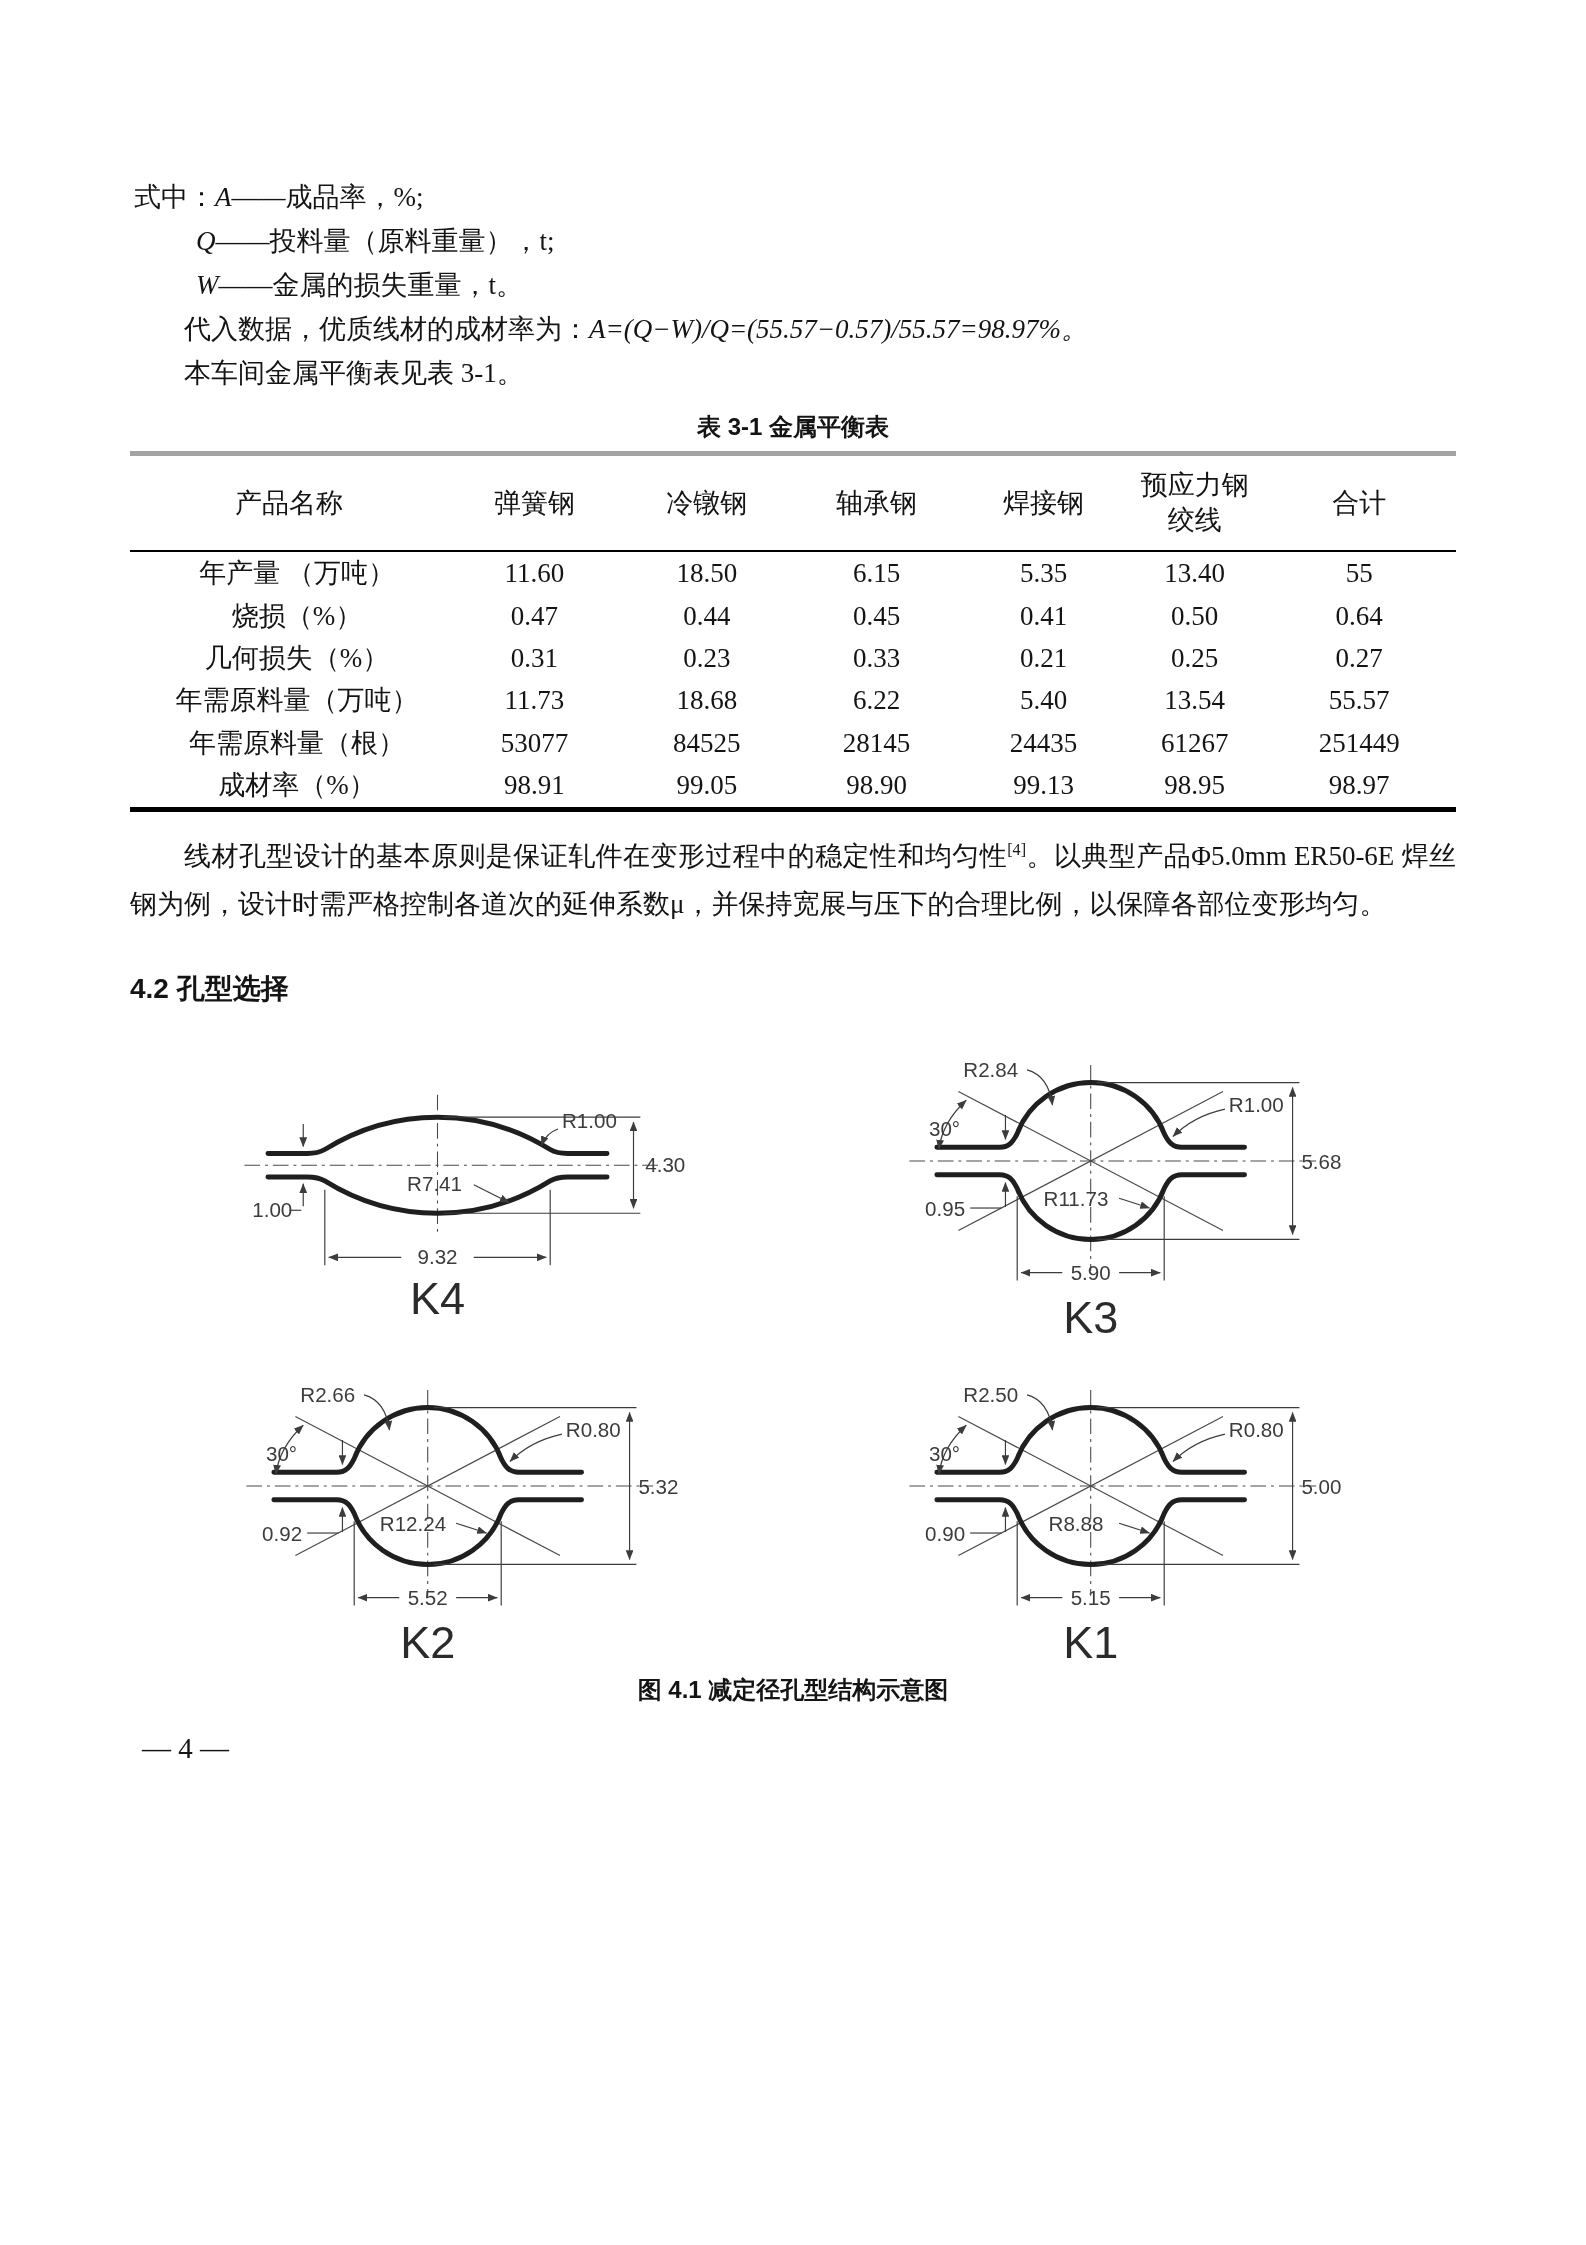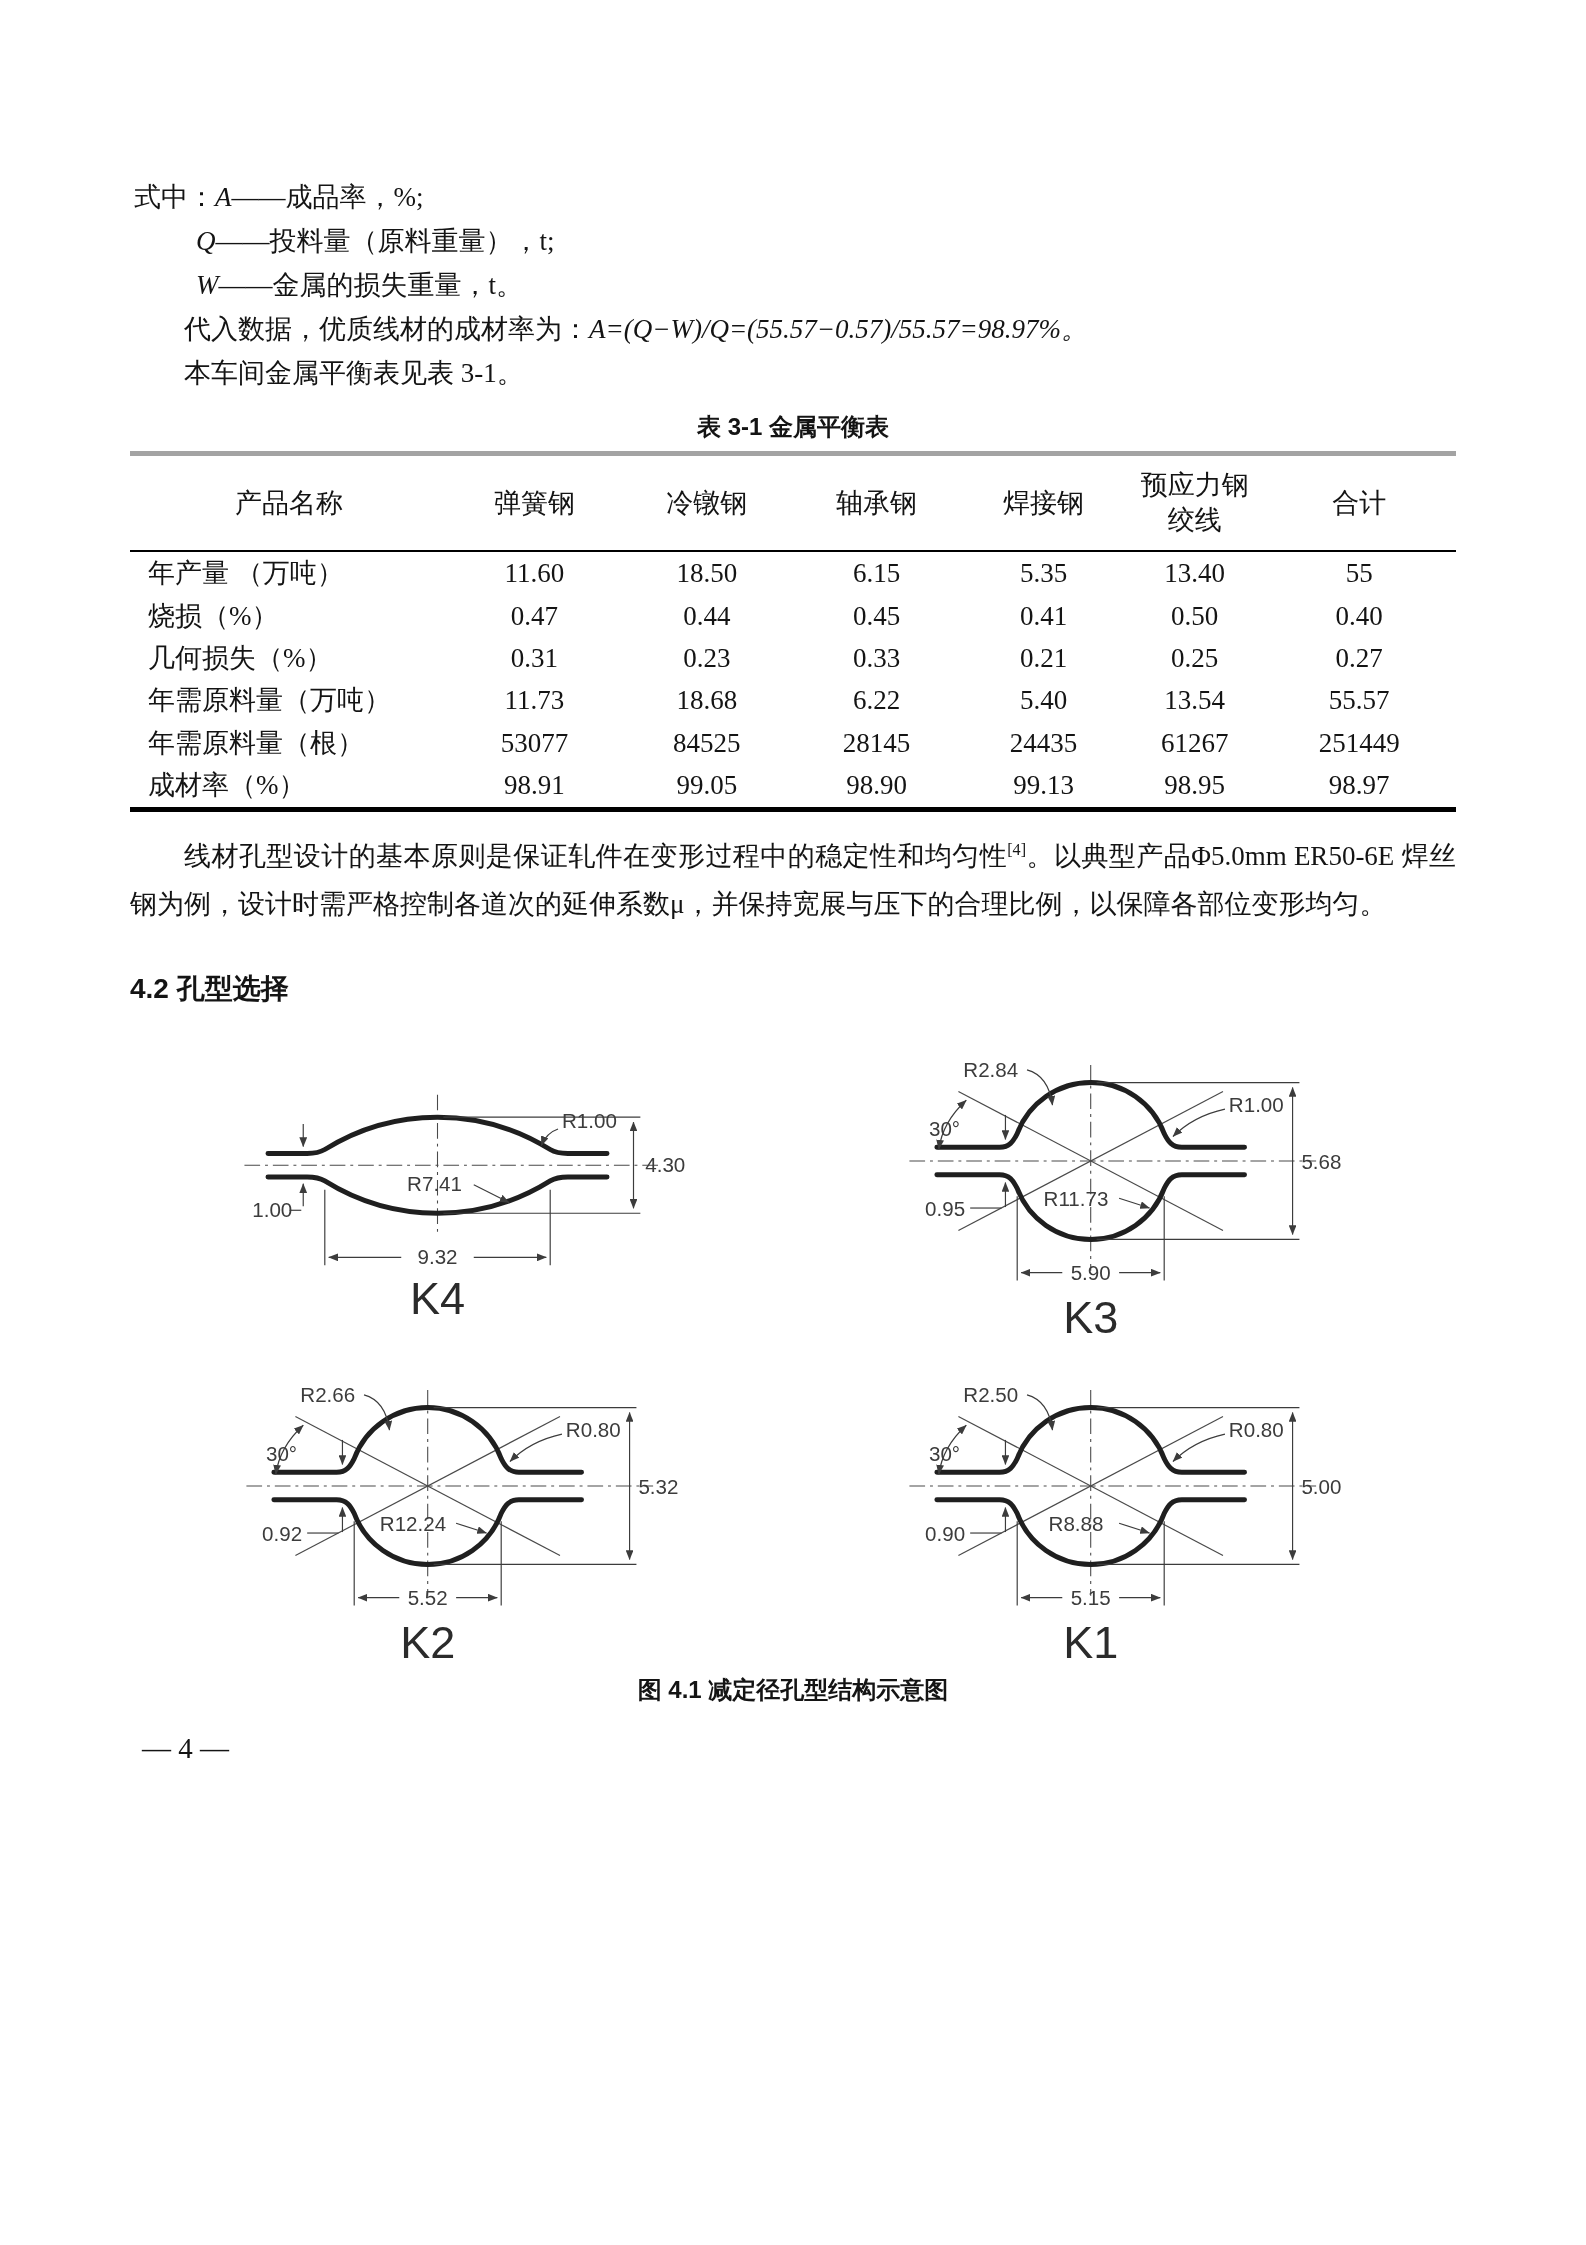--- a/index.html
+++ b/index.html
@@ -17,21 +17,21 @@
   .formula{font-style:italic;}
   .para{font-size:27px;line-height:44px;margin:0;text-indent:2em;}
   
   .table-caption{font-family:"Liberation Sans","DejaVu Sans",sans-serif;font-weight:bold;
     font-size:24px;text-align:center;margin:16px 0 8px 0;}
   table.metal{width:100%;border-collapse:collapse;border-top:5px solid #a3a3a3;border-bottom:5px solid #000;
     font-size:27px;table-layout:fixed;}
   table.metal thead th{font-weight:normal;padding:12px 2px;border-bottom:2px solid #000;
     text-align:center;vertical-align:middle;line-height:1.3;}
   table.metal tbody td{text-align:center;padding:5px 2px;line-height:1.2;}
-  table.metal td.rowlabel{text-align:left;padding-left:18px;}
+  table.metal td.rowlabel{text-align:center;padding-left:18px;}
   
   .h-main{font-family:"Liberation Sans","DejaVu Sans",sans-serif;font-size:34px;font-weight:bold;margin:34px 0 0 0;}
   .h-sub{font-family:"Liberation Sans","DejaVu Sans",sans-serif;font-size:28px;font-weight:bold;margin:42px 0 0 0;}
   .body-para{font-size:27px;line-height:48px;text-align:justify;text-indent:2em;margin:14px 0 0 0;}
   sup{font-size:0.6em;}
   
   .figure-grid{display:grid;grid-template-columns:1fr 1fr;justify-items:center;align-items:center;
     margin-top:6px;row-gap:2px;}
   svg.pass{width:490px;display:block;}
   .dim{font-family:"Liberation Sans","DejaVu Sans",sans-serif;font-size:21px;fill:#3c3c3c;}
@@ -117,21 +117,21 @@
           <td>13.40</td>
           <td>55</td>
         </tr>
         <tr>
           <td class="rowlabel">烧损（%）</td>
           <td>0.47</td>
           <td>0.44</td>
           <td>0.45</td>
           <td>0.41</td>
           <td>0.50</td>
-          <td>0.40</td>
+          <td>0.64</td>
         </tr>
         <tr>
           <td class="rowlabel">几何损失（%）</td>
           <td>0.31</td>
           <td>0.23</td>
           <td>0.33</td>
           <td>0.21</td>
           <td>0.25</td>
           <td>0.27</td>
         </tr>

